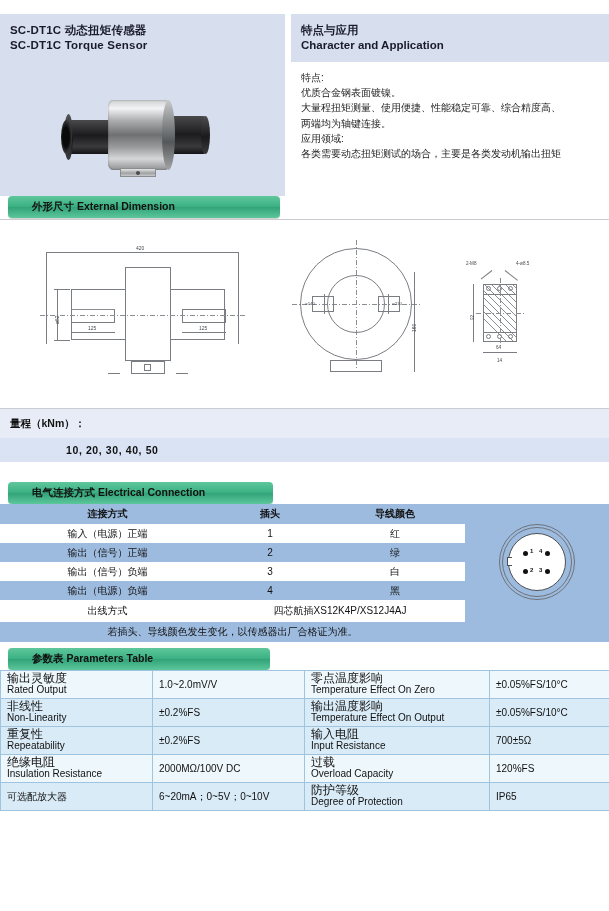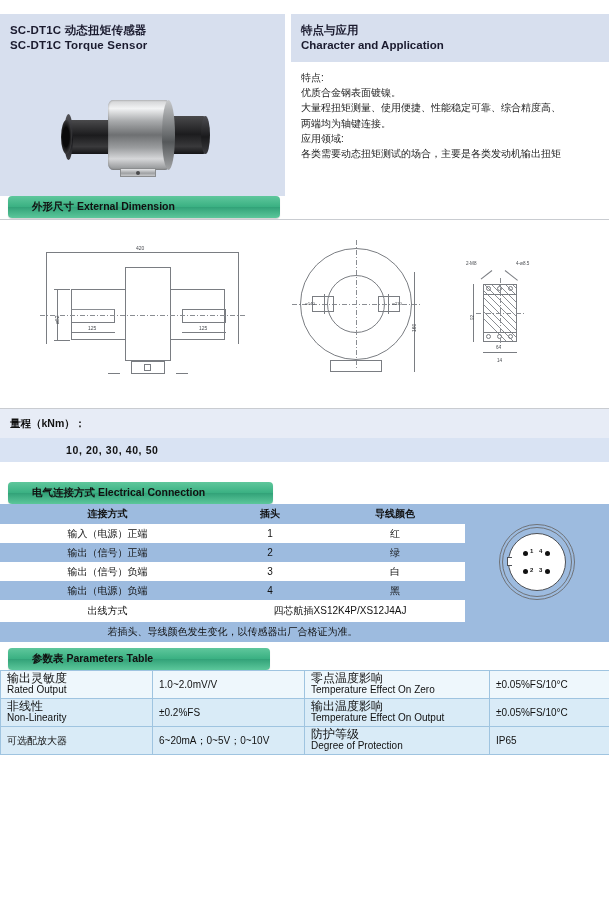--- a/index.html
+++ b/index.html
@@ -404,20 +404,44 @@
           </td>
           <td class="val">±0.2%FS</td>
           <td>
             <span class="lbl-cn">输出温度影响</span>
             <span class="lbl-en">Temperature Effect On Output</span>
           </td>
           <td class="val">±0.05%FS/10°C</td>
         </tr>
         <tr class="pt-row-b">
           <td>
+            <span class="lbl-cn">重复性</span>
+            <span class="lbl-en">Repeatability</span>
+          </td>
+          <td class="val">±0.2%FS</td>
+          <td>
+            <span class="lbl-cn">输入电阻</span>
+            <span class="lbl-en">Input Resistance</span>
+          </td>
+          <td class="val">700±5Ω</td>
+        </tr>
+        <tr class="pt-row-a">
+          <td>
+            <span class="lbl-cn">绝缘电阻</span>
+            <span class="lbl-en">Insulation Resistance</span>
+          </td>
+          <td class="val">2000MΩ/100V DC</td>
+          <td>
+            <span class="lbl-cn">过载</span>
+            <span class="lbl-en">Overload Capacity</span>
+          </td>
+          <td class="val">120%FS</td>
+        </tr>
+        <tr class="pt-row-b">
+          <td>
             <span class="lbl-en">可选配放大器</span>
           </td>
           <td class="val">6~20mA；0~5V；0~10V</td>
           <td>
             <span class="lbl-cn">防护等级</span>
             <span class="lbl-en">Degree of Protection</span>
           </td>
           <td class="val">IP65</td>
         </tr>
       </tbody>

